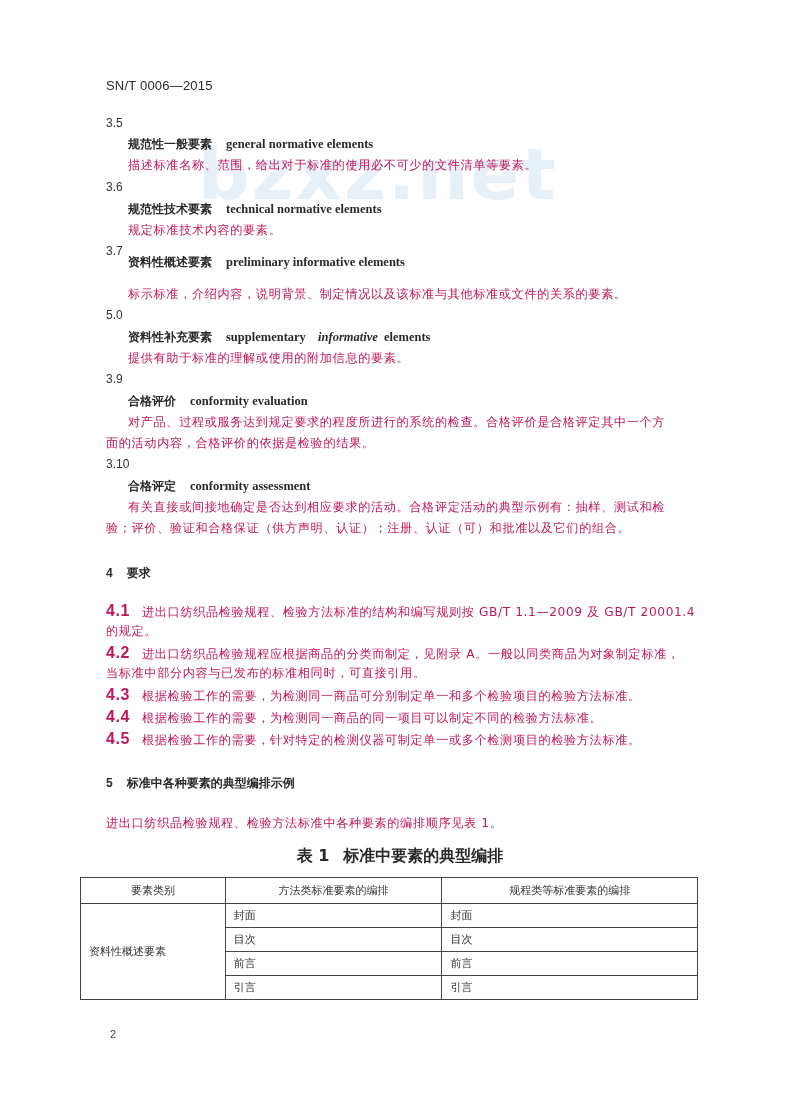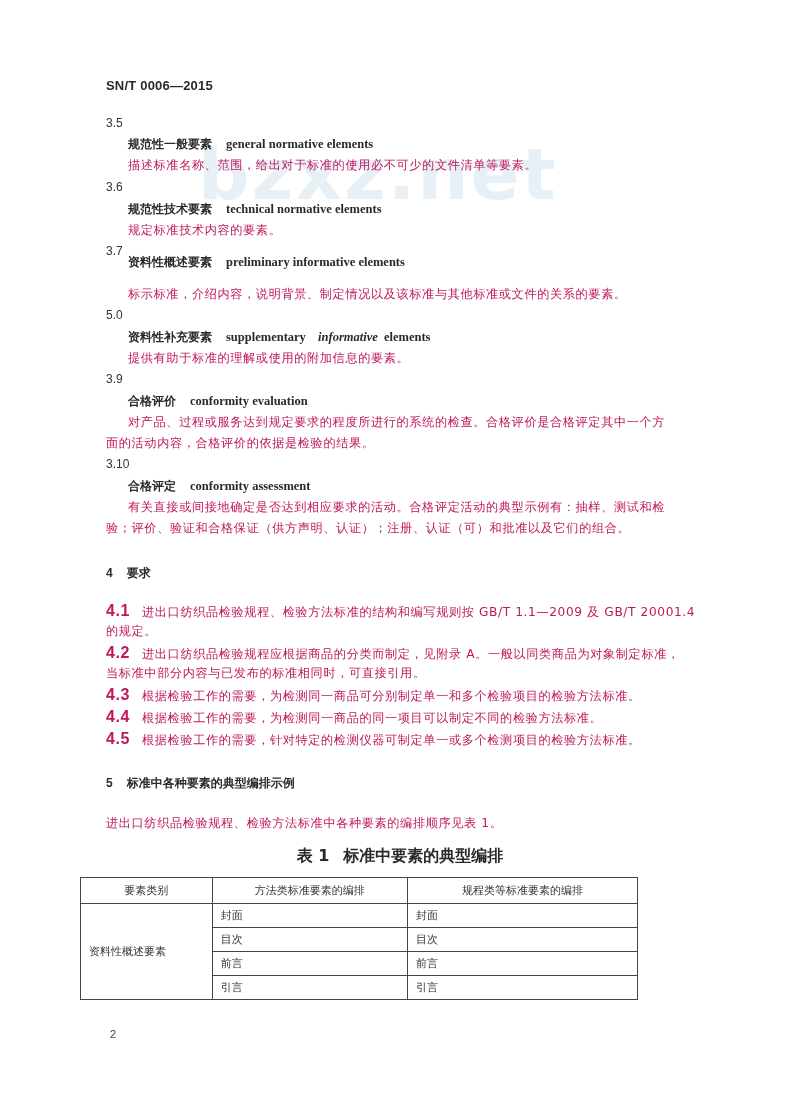--- a/index.html
+++ b/index.html
@@ -2,38 +2,38 @@
 <html><head>
   <meta charset="utf-8">
   <style>
     html, body { margin: 0; padding: 0; }
     body {
       width: 800px; height: 1112px; position: relative; overflow: hidden;
       background: #ffffff; color: #2a2a2a;
       font-family: "DejaVu Serif", "Liberation Serif", serif;
     }
     .abs { position: absolute; white-space: nowrap; }
-    .hdr { left: 106px; top: 78px; font-size: 13px; font-family: "Liberation Sans", "DejaVu Sans", sans-serif; font-weight: bold; letter-spacing: 0.2px; }
+    .hdr { left: 106px; top: 78px; font-size: 13px; font-family: "Liberation Sans", "DejaVu Sans", sans-serif; font-weight: normal; letter-spacing: 0.2px; }
     .num { font-size: 12px; font-family: "Liberation Sans", "DejaVu Sans", sans-serif; color: #333; }
     .term { font-size: 12px; font-weight: bold; font-family: "DejaVu Sans", sans-serif; }
     .term .en { font-family: "Liberation Serif", serif; font-weight: bold; margin-left: 14px; font-size: 12.5px; }
     .term .en.it { font-style: italic; }
     .body { font-size: 12.2px; font-family: "DejaVu Sans", sans-serif; color: #be185d; letter-spacing: 0.6px; }
     .sec { font-size: 12px; font-weight: bold; font-family: "DejaVu Sans", sans-serif; text-align: center; }
     .sec .n { font-family: "Liberation Sans", sans-serif; margin-right: 14px; }
     .cl .n { font-family: "Liberation Sans", sans-serif; font-weight: bold; margin-right: 12px; font-size: 16px; }
     .watermark {
       position: absolute; left: 198px; top: 132px; font-size: 72px; font-weight: bold;
       font-family: "DejaVu Sans", sans-serif; color: #0369a1; opacity: 0.09; letter-spacing: 2px;
       pointer-events: none;
     }
     .caption { font-size: 16px; font-weight: bold; font-family: "DejaVu Sans", sans-serif; left: 0; width: 800px; text-align: center; }
     .caption .sp { margin-left: 14px; }
     table.t1 {
-      position: absolute; left: 80px; top: 877px; width: 558px;
+      position: absolute; left: 80px; top: 877px; width: 618px;
       border-collapse: collapse; font-family: "DejaVu Sans", sans-serif; font-size: 11px; color: #333;
       border: 1.5px solid #222;
     }
     table.t1 th, table.t1 td { border: 1px solid #444; height: 23px; padding: 0 8px; font-weight: normal; }
     table.t1 th { text-align: center; height: 25px; }
     table.t1 td.cat { text-align: left; }
     .pageno { left: 110px; top: 1028px; font-size: 11px; font-family: "Liberation Sans", sans-serif; color: #444; }
   </style>
 </head>
 <body>

